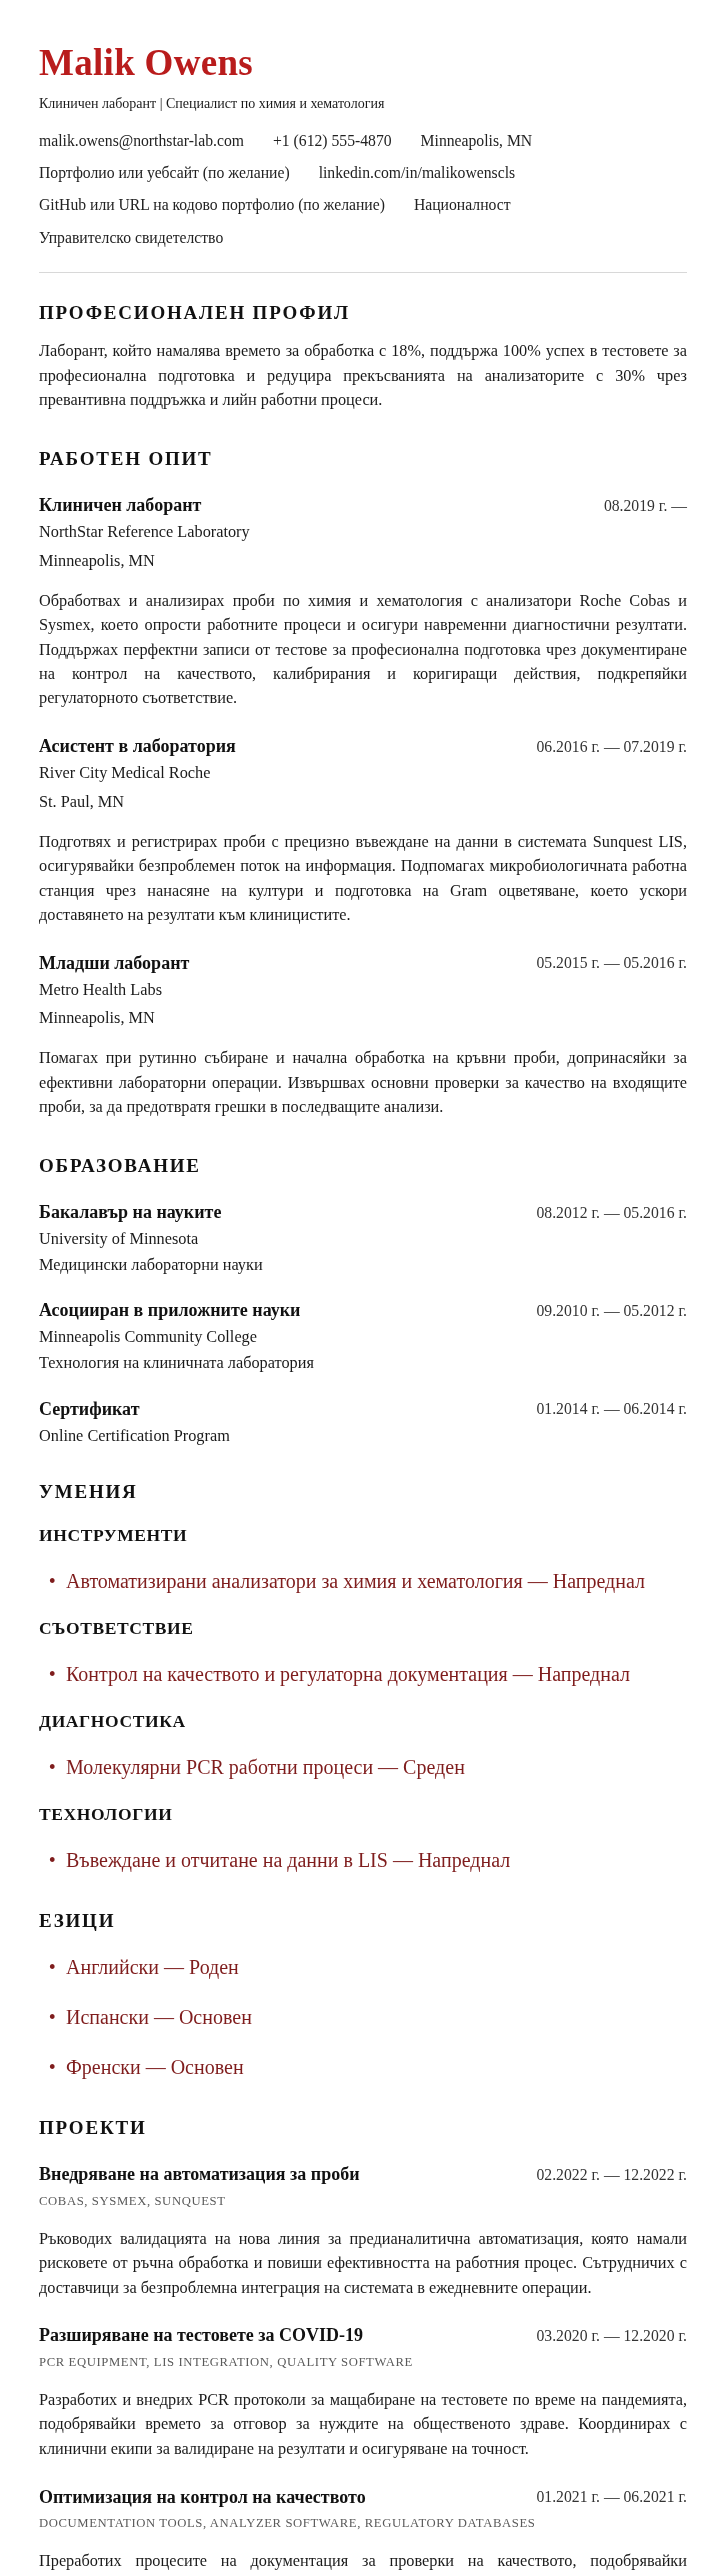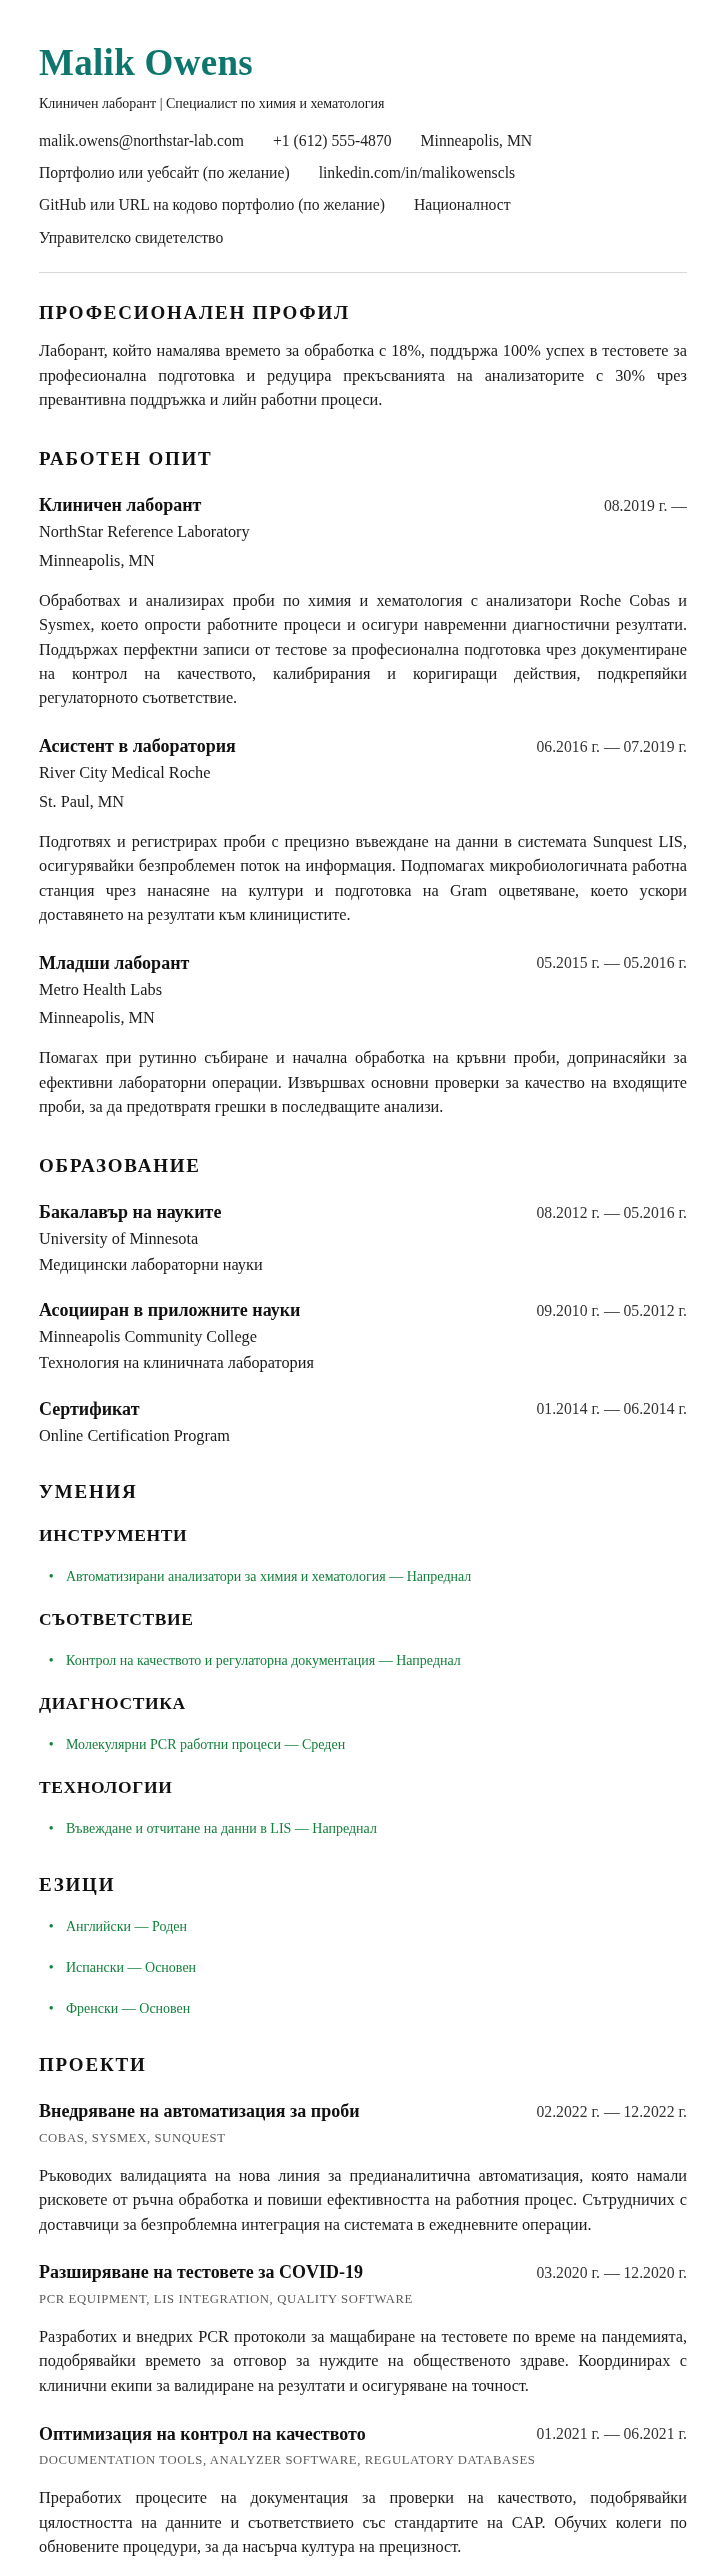--- a/index.html
+++ b/index.html
@@ -16,21 +16,21 @@
     min-height: 2576px;
     padding: 41px 39px 54px 39px;
     background: #ffffff;
   }
 
   
   .name {
     font-size: 37px;
     font-weight: 700;
     letter-spacing: 0.3px;
-    color: #0f766e;
+    color: #b91c1c;
   }
   .subtitle {
     font-size: 14px;
     margin-top: 12px;
     color: #1a1a1a;
   }
   .contact {
     margin-top: 18px;
     display: flex;
     flex-wrap: wrap;
@@ -113,24 +113,24 @@
   .group-title {
     font-size: 17.5px;
     font-weight: 700;
     letter-spacing: 0.6px;
     color: #111;
   }
   .bullets { margin-top: 8.5px; }
   .bullet {
     position: relative;
     padding-left: 27px;
-    font-size: 14px;
+    font-size: 20px;
     line-height: 1.5;
     margin-top: 20px;
-    color: #15803d;
+    color: #7f1d1d;
   }
   .bullet::before {
     content: "•";
     position: absolute;
     left: 9.7px;
     top: 0;
   }
 </style>
 </head>
 <body>

